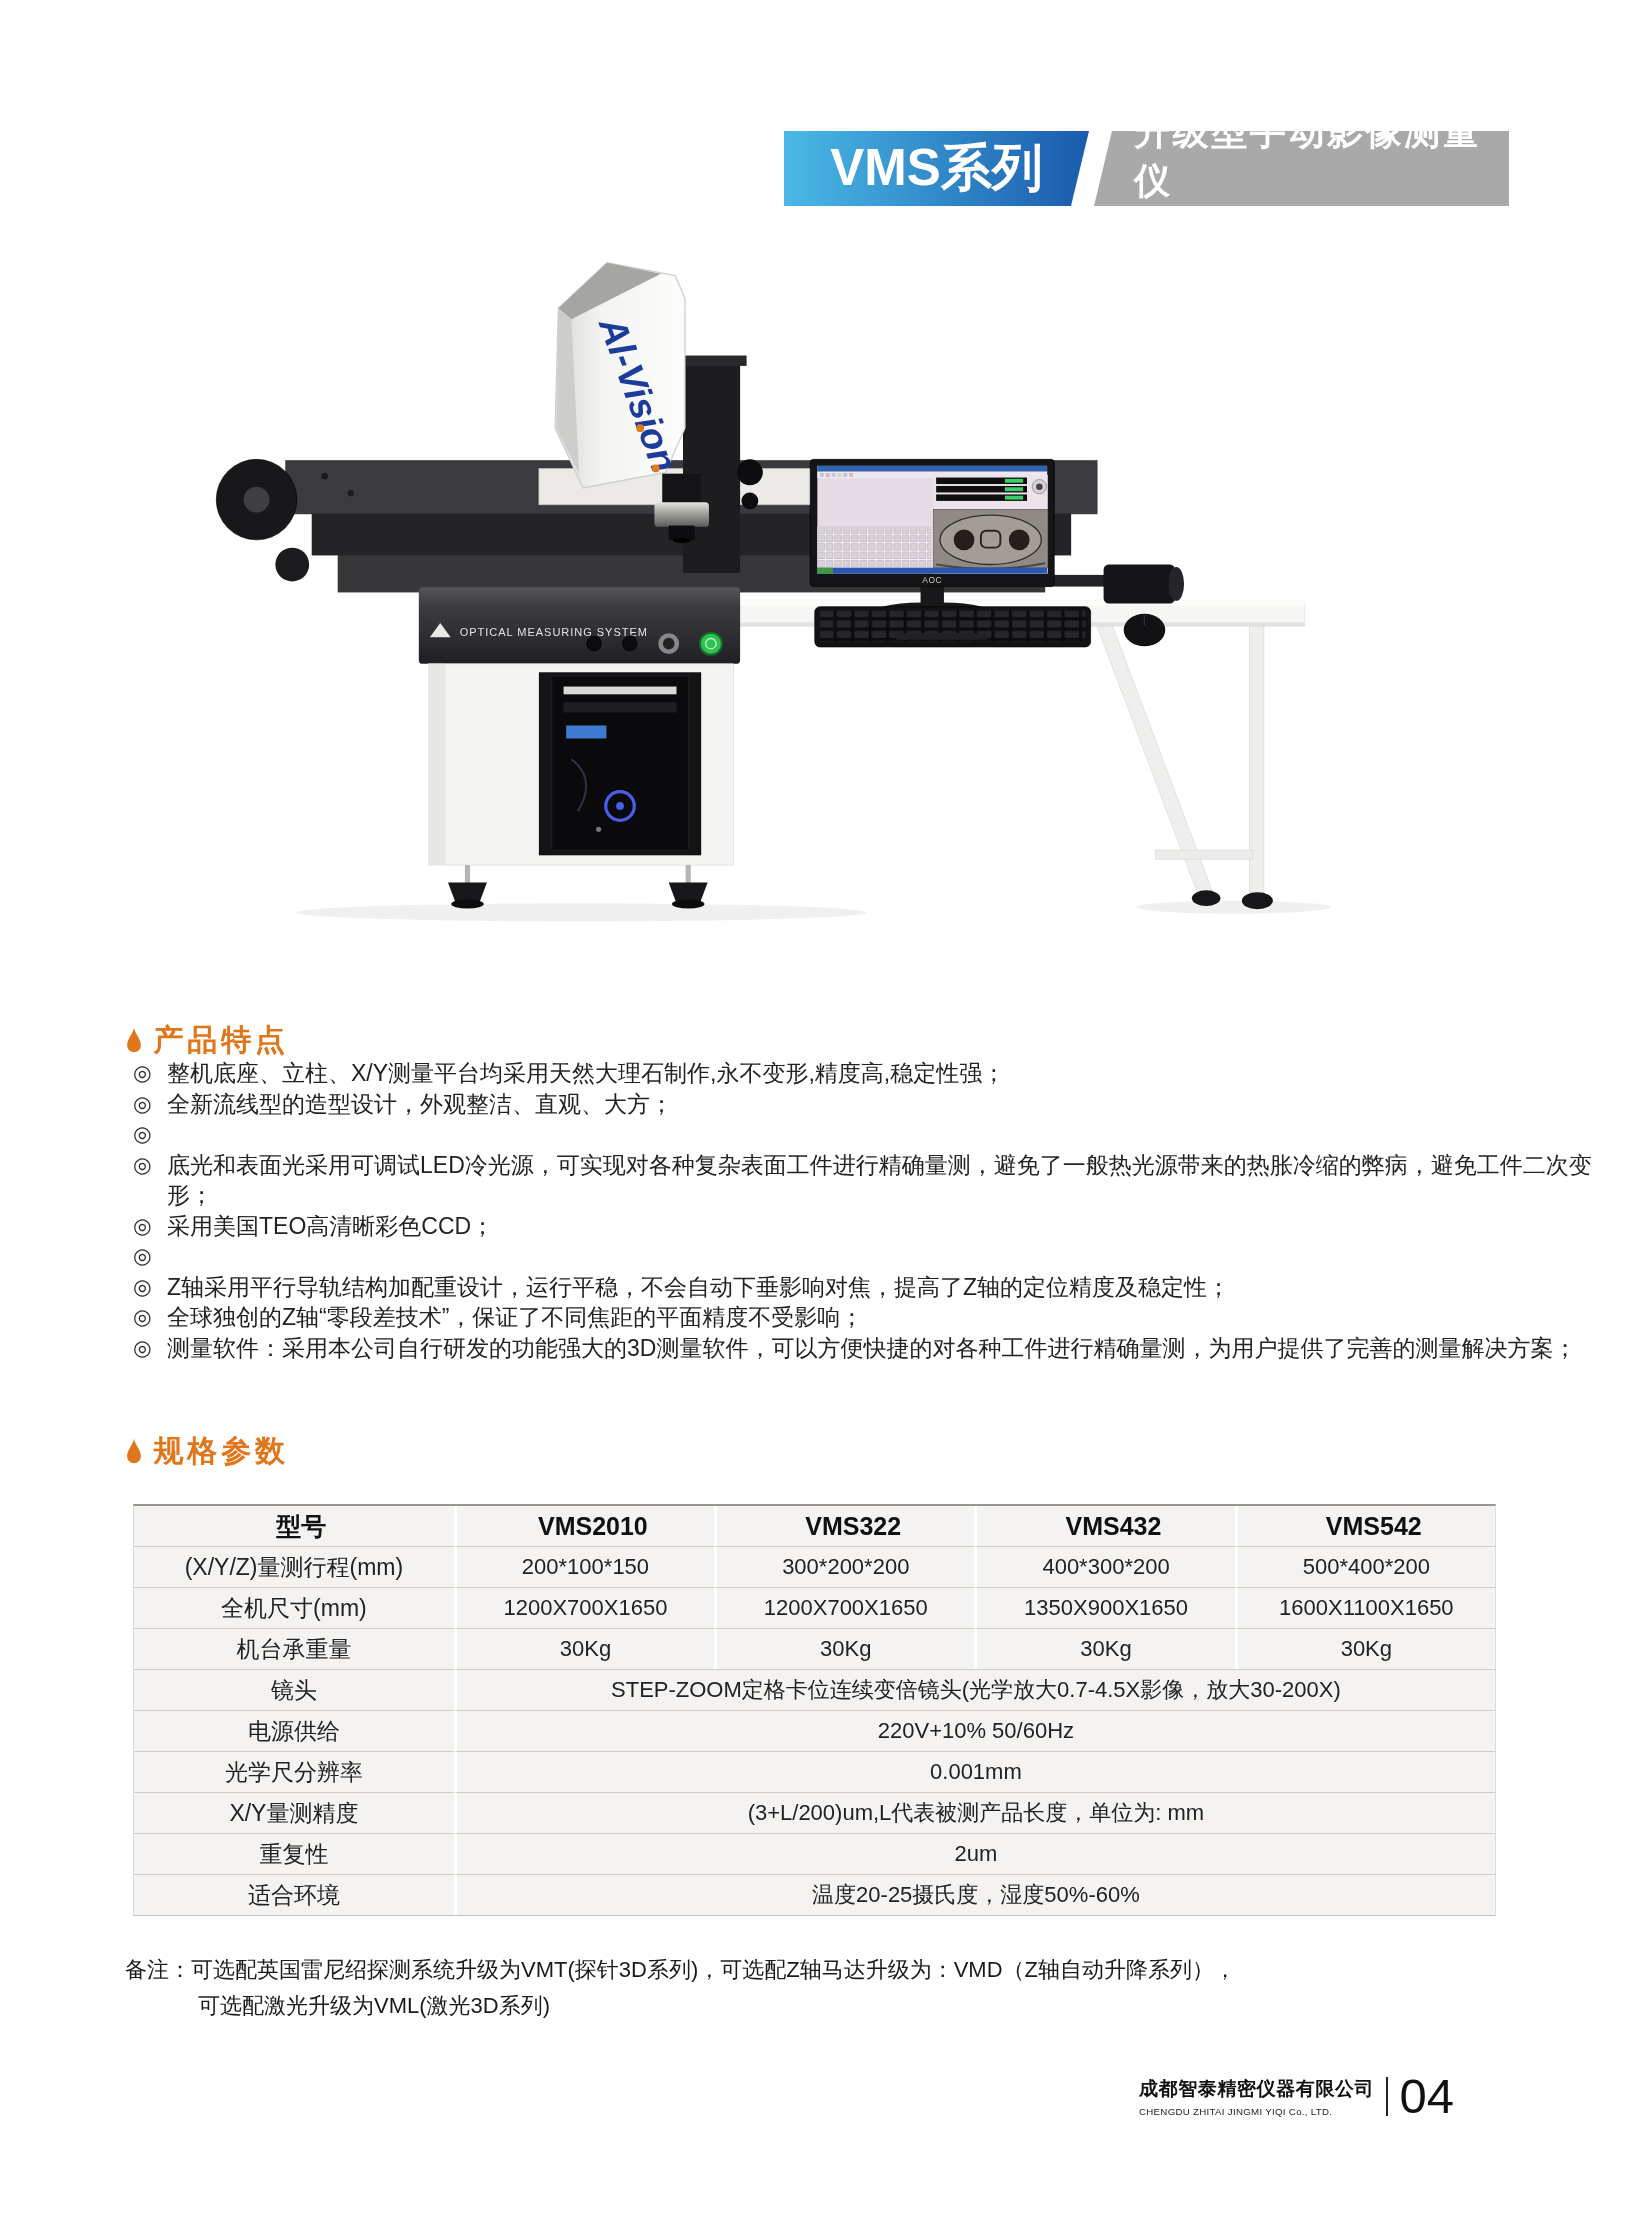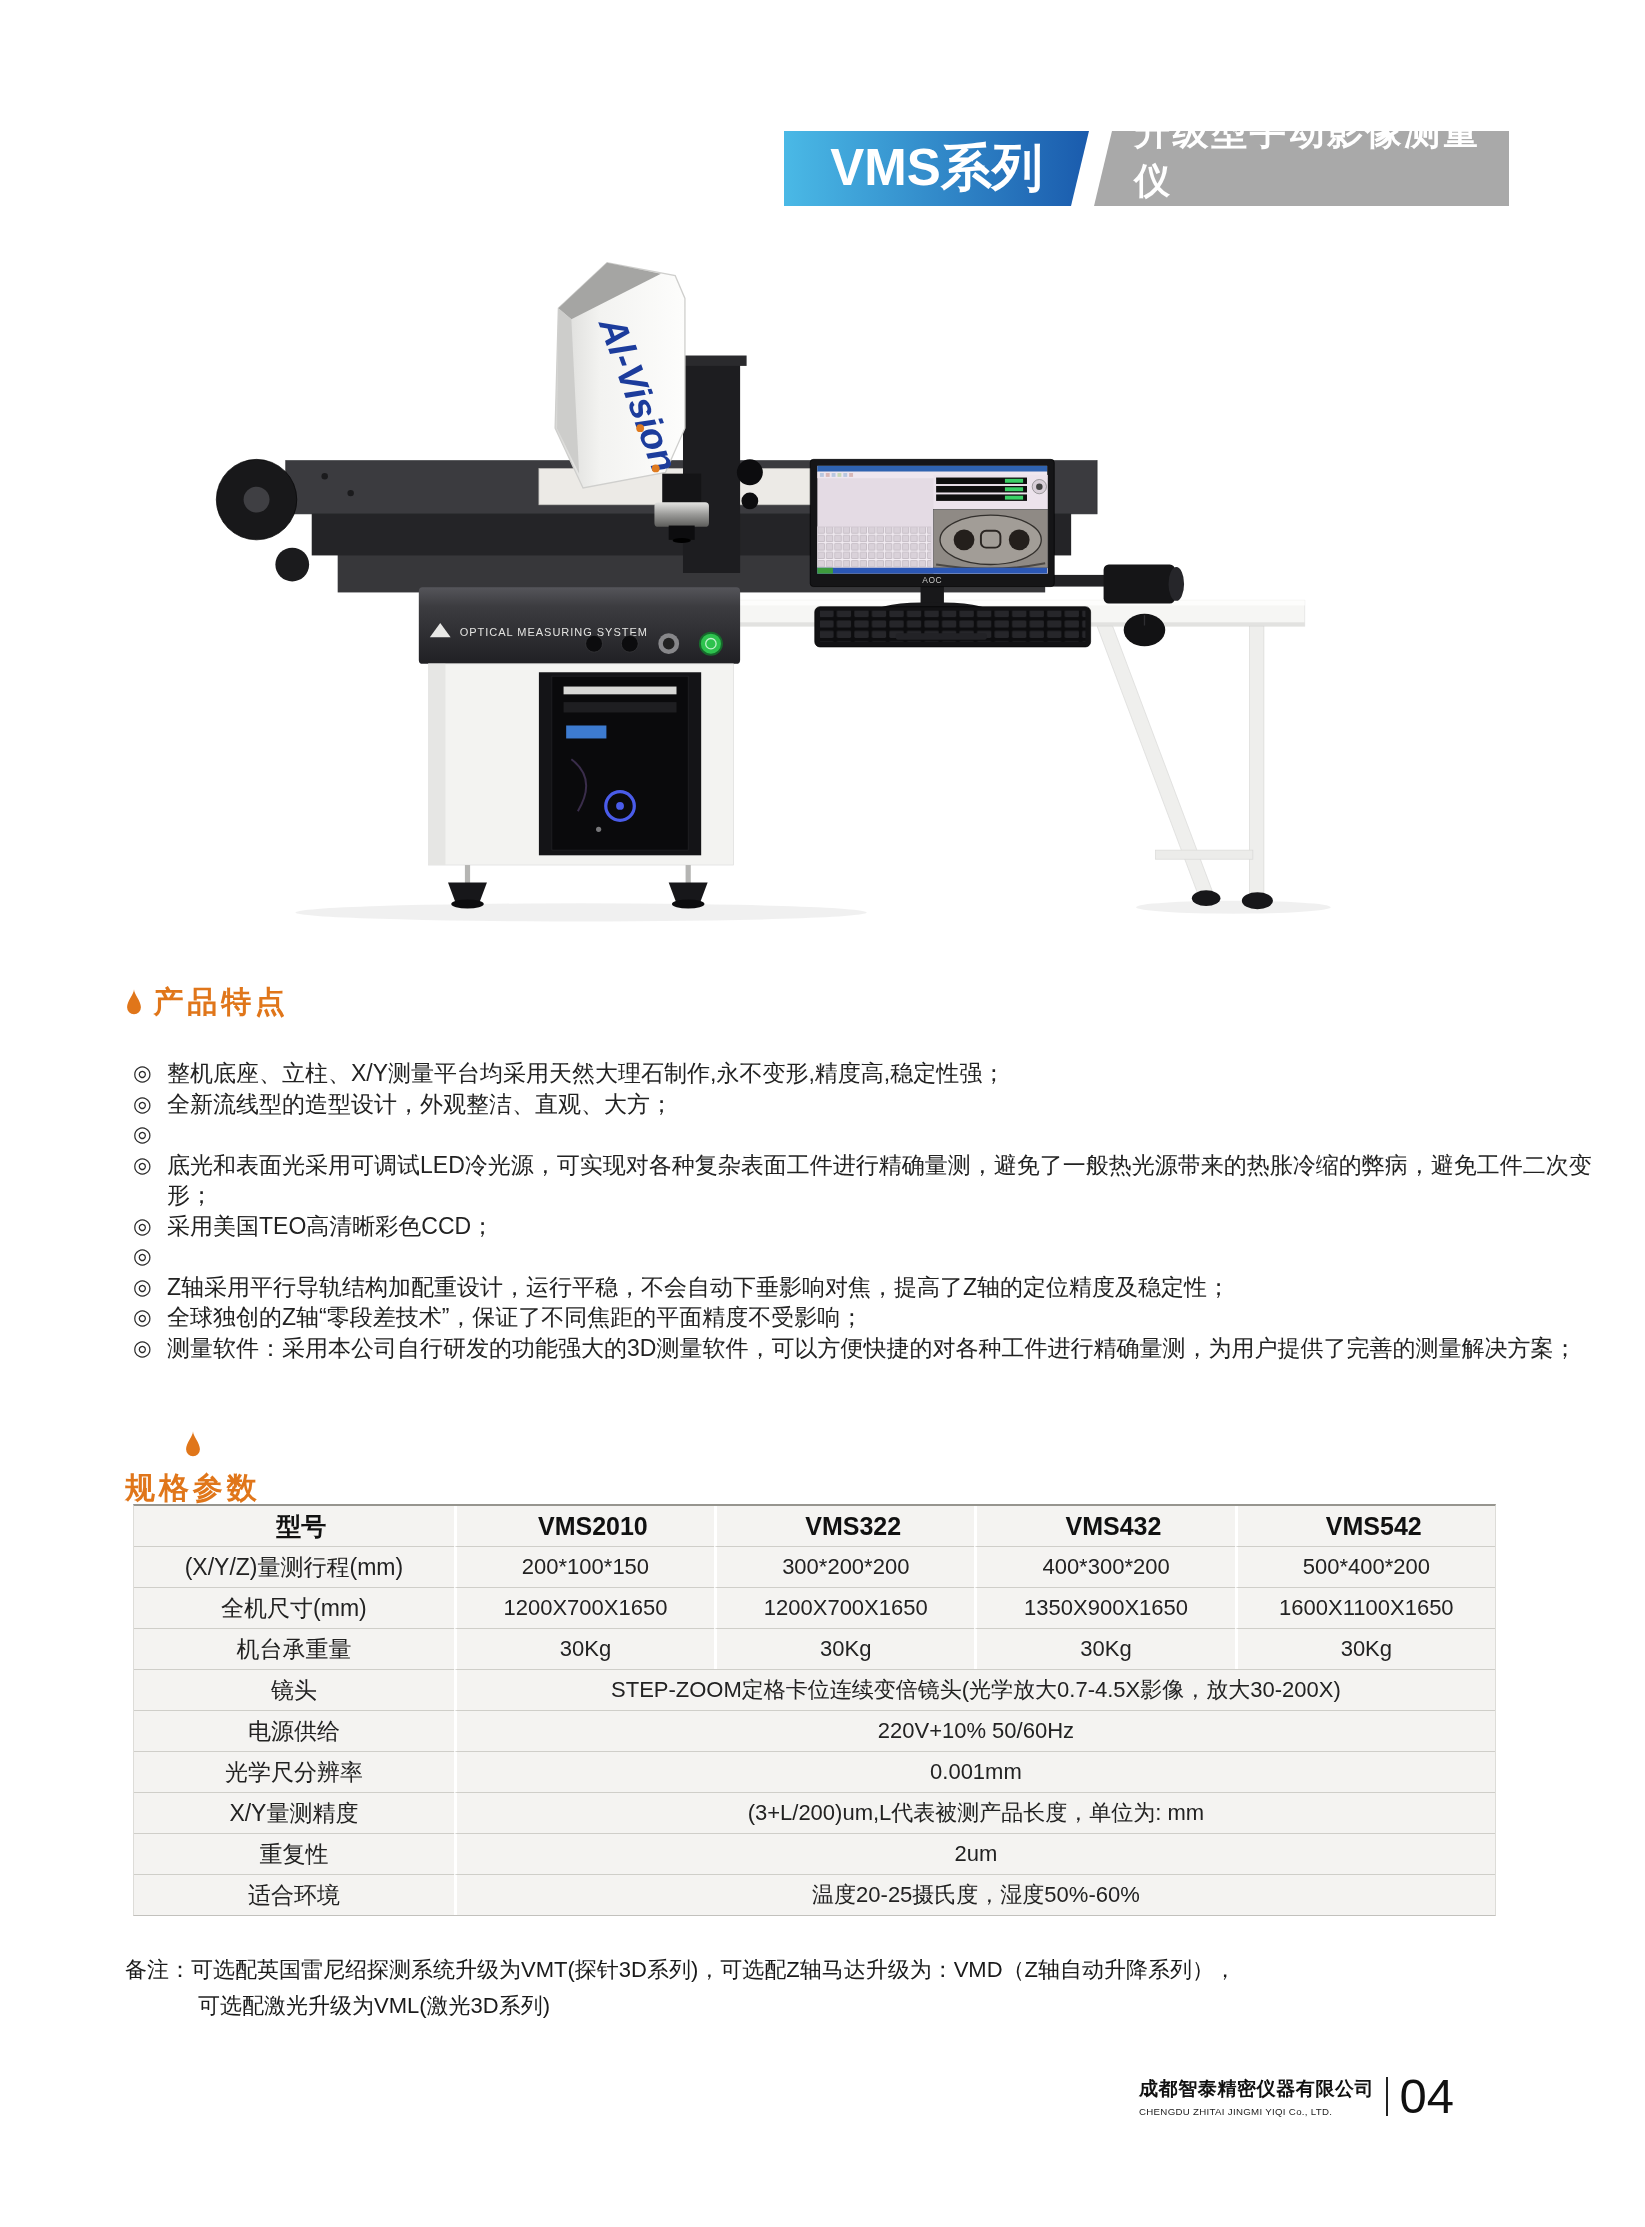--- a/index.html
+++ b/index.html
@@ -222,21 +222,21 @@
       <rect x="1075" y="605" width="425" height="62" rx="8" fill="#121214" stroke="#000"></rect>
       <rect x="1083" y="611" width="409" height="48" fill="url(#patKeys)"></rect>
       <rect x="1200" y="646" width="140" height="10" rx="3" fill="#222226"></rect>
     </g>
     <g>
       <ellipse cx="1583" cy="641" rx="32" ry="25" fill="#121214"></ellipse>
       <line x1="1583" y1="618" x2="1583" y2="634" stroke="#2e2e32" stroke-width="2"></line>
     </g>
   </svg>
 
-  <div class="sec-head" style="top:982px;">
+  <div class="sec-head" style="top:1020px;">
     <svg width="18" height="27" viewBox="0 0 26 38">
       <path d="M13 0 C13 7 3 17 3 26 a10 10 0 0 0 20 0 C23 17 13 7 13 0 Z" fill="#e0761a"></path>
     </svg>
     <span class="t">产品特点</span>
   </div>
   <ul id="features-list">
       <li>
         <span class="mk">◎</span>
         <span class="tx">整机底座、立柱、X/Y测量平台均采用天然大理石制作,永不变形,精度高,稳定性强；</span>
       </li>
@@ -265,21 +265,21 @@
       <li>
         <span class="mk">◎</span>
         <span class="tx">全球独创的Z轴“零段差技术”，保证了不同焦距的平面精度不受影响；</span>
       </li>
       <li>
         <span class="mk">◎</span>
         <span class="tx">测量软件：采用本公司自行研发的功能强大的3D测量软件，可以方便快捷的对各种工件进行精确量测，为用户提供了完善的测量解决方案；</span>
       </li>
     </ul>
 
-  <div class="sec-head" style="top:1431px;flex-direction:column;">
+  <div class="sec-head" style="top:1431px;">
     <svg width="18" height="27" viewBox="0 0 26 38">
       <path d="M13 0 C13 7 3 17 3 26 a10 10 0 0 0 20 0 C23 17 13 7 13 0 Z" fill="#e0761a"></path>
     </svg>
     <span class="t">规格参数</span>
   </div>
   <table id="spec-table">
     <colgroup>
       <col style="width:23.5%">
         <col style="width:19.125%">
         <col style="width:19.125%">

